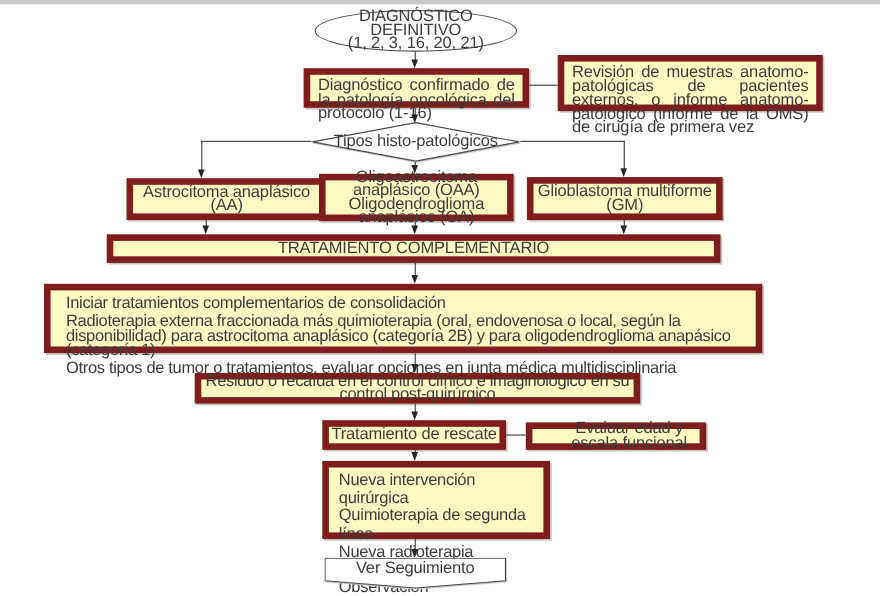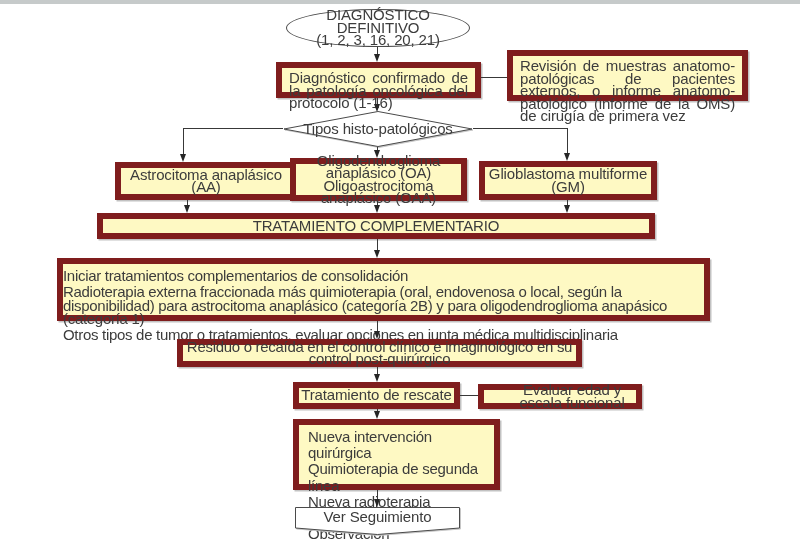--- a/index.html
+++ b/index.html
@@ -69,42 +69,42 @@
   <div class="ah" style="left:374px;top:150px;"></div>
 
   <div class="hline" style="left:473px;top:128px;width:95px;"></div>
   <div class="vline" style="left:567px;top:128px;height:26px;"></div>
   <div class="ah" style="left:564px;top:153px;"></div>
 
   <div class="node center" style="left:115px;top:162px;width:182px;height:38px;">
     <div>Astrocitoma anaplásico (AA)</div>
   </div>
   <div class="node center" style="left:290px;top:158px;width:177px;height:43px;">
+    <div>Oligoastrocitoma anaplásico (OAA)</div>
     <div>Oligodendroglioma anaplásico (OA)</div>
-    <div>Oligoastrocitoma anaplásico (OAA)</div>
   </div>
   <div class="node center" style="left:479px;top:161px;width:178px;height:39px;">
     <div>Glioblastoma multiforme (GM)</div>
   </div>
 
   <div class="vline" style="left:187px;top:200px;height:6px;"></div>
   <div class="ah" style="left:184px;top:205px;"></div>
   <div class="vline" style="left:377px;top:201px;height:5px;"></div>
   <div class="ah" style="left:374px;top:205px;"></div>
   <div class="vline" style="left:567px;top:200px;height:6px;"></div>
   <div class="ah" style="left:564px;top:205px;"></div>
 
   <div class="node center" style="left:97px;top:213px;width:558px;height:26px;">
     <div>TRATAMIENTO COMPLEMENTARIO</div>
   </div>
 
   <div class="vline" style="left:377px;top:239px;height:12px;"></div>
   <div class="ah" style="left:374px;top:250px;"></div>
 
-  <div class="node bigbox" style="left:57px;top:258px;width:653px;height:63px;padding:5px 0;letter-spacing:-0.3px;">
+  <div class="node bigbox" style="left:40px;top:258px;width:653px;height:63px;padding:5px 14px;letter-spacing:-0.3px;">
     <p>Iniciar tratamientos complementarios de consolidación</p>
     <p>Radioterapia externa fraccionada más quimioterapia (oral, endovenosa o local, según la disponibilidad) para astrocitoma anaplásico (categoría 2B) y para oligodendroglioma anapásico (categoría 1)</p>
     <p>Otros tipos de tumor o tratamientos, evaluar opciones en junta médica multidisciplinaria</p>
   </div>
 
   <div class="vline" style="left:377px;top:321px;height:11px;"></div>
   <div class="ah" style="left:374px;top:331px;"></div>
 
   <div class="node center" style="left:177px;top:339px;width:405px;height:28px;letter-spacing:-0.3px;">
     <div>Residuo o recaída en el control clínico e imaginológico en su control post-quirúrgico</div>

